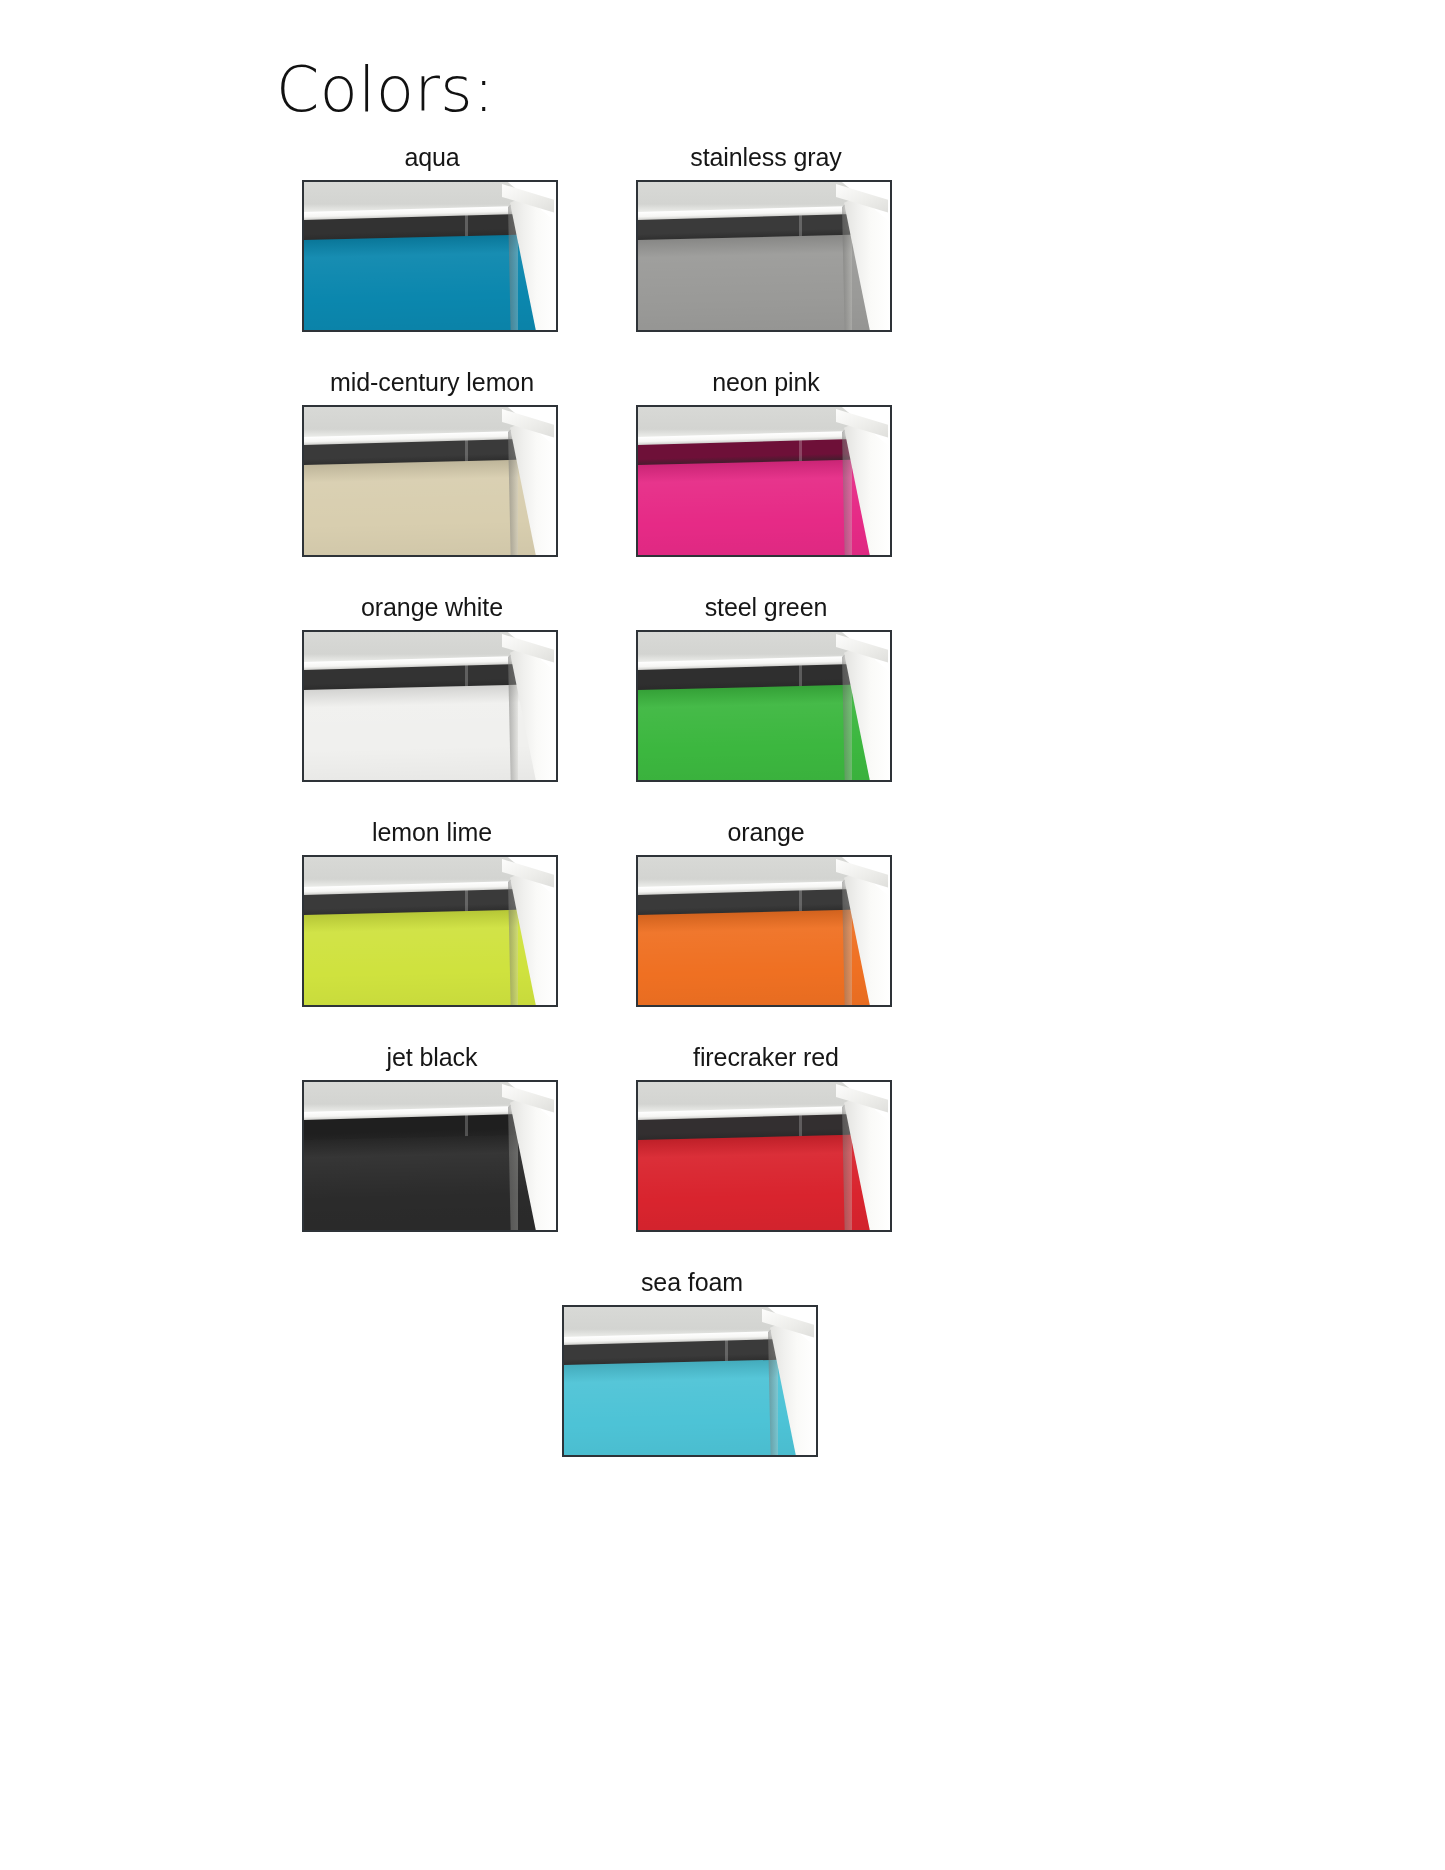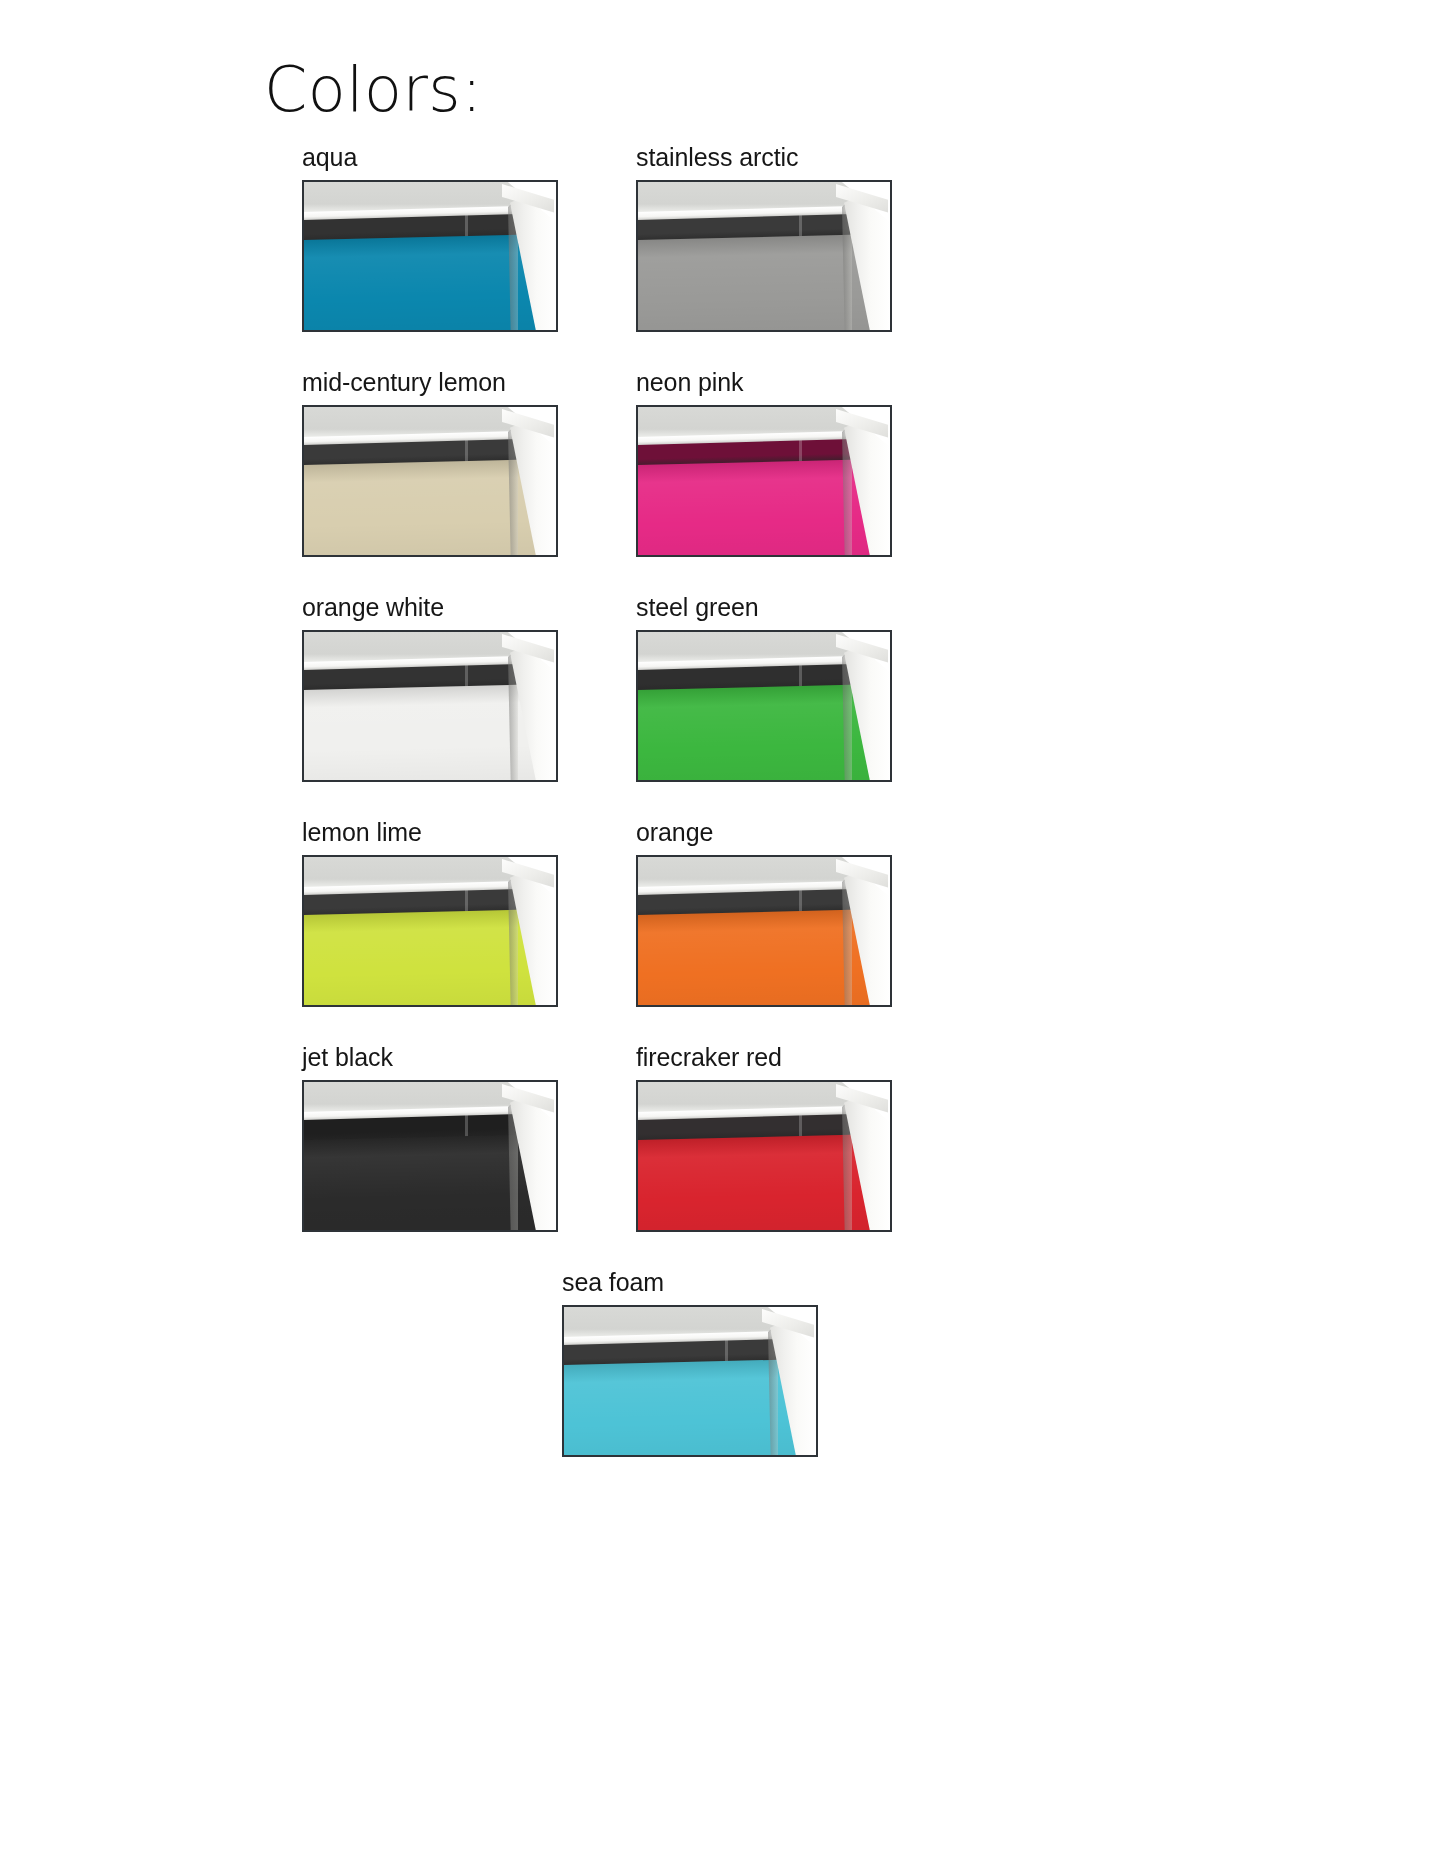--- a/index.html
+++ b/index.html
@@ -21,21 +21,21 @@
   .page {
     position: relative;
     width: 1445px;
     height: 1870px;
     background: #fff;
   }
 
   
   .page-title {
     position: absolute;
-    left: 264px;
+    left: 276px;
     top: 52px;
     font-family: "DejaVu Sans", sans-serif;
     font-weight: 300;
     font-size: 62px;
     line-height: 76px;
     letter-spacing: 0.5px;
     color: #111111;
     white-space: nowrap;
   }
 
@@ -53,20 +53,21 @@
   .grid-gap-cell { width: 74px; }
 
   .swatch-cell {
     width: 260px;
     height: 225px;
     position: relative;
   }
 
   .swatch-label {
     width: 260px;
+    text-align: center;
     font-family: "Liberation Sans", sans-serif;
     font-size: 25px;
     line-height: 34px;
     font-weight: 400;
     color: #161616;
     white-space: nowrap;
     height: 40px;
     letter-spacing: -0.1px;
   }
 
@@ -204,21 +205,21 @@
             <div class="cab-front-sheen"></div>
           </div>
           <div class="cab-side-edge"></div>
           <div class="cab-side"></div>
           <div class="cab-corner-white"></div>
           <div class="cab-bevel"></div>
         </div>
       </div>
       <div class="grid-gap-cell"></div>
       <div class="swatch-cell">
-        <div class="swatch-label">stainless arctic</div>
+        <div class="swatch-label">stainless gray</div>
         <div class="swatch-photo">
           <div class="cab-top"></div>
           <div class="cab-band" style="background: linear-gradient(rgb(58, 58, 58) 0%, rgb(58, 58, 58) 60%, rgba(0, 0, 0, 0.85) 100%);">
             <div class="cab-band-seam"></div>
           </div>
           <div class="cab-top-edge"></div>
           <div class="cab-front" style="background-color: rgb(154, 154, 152);">
             <div class="cab-front-sheen"></div>
           </div>
           <div class="cab-side-edge"></div>

